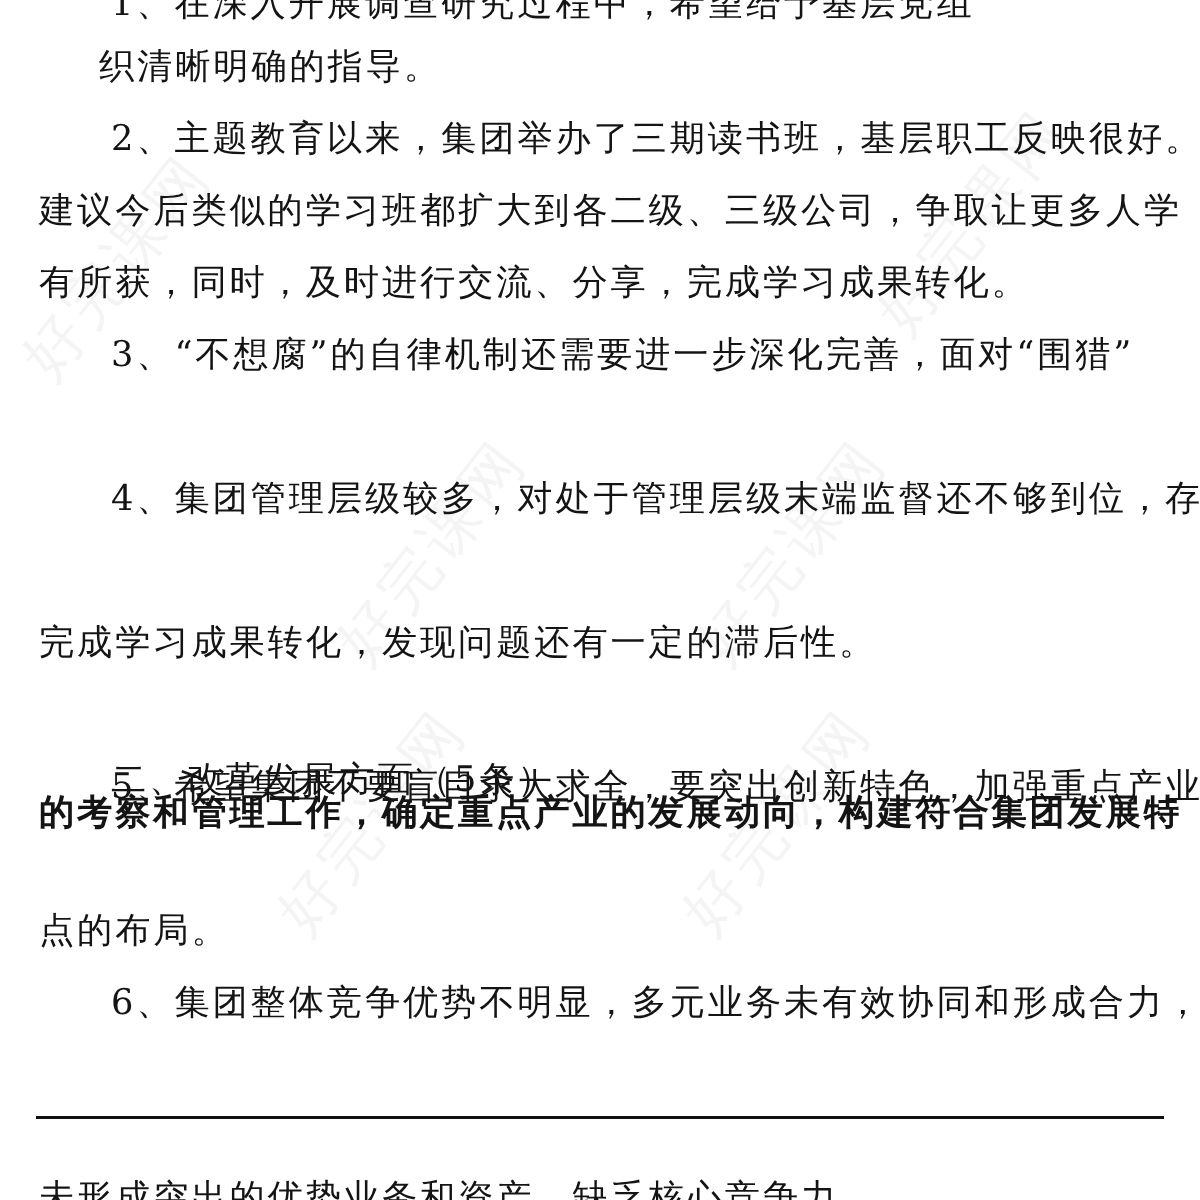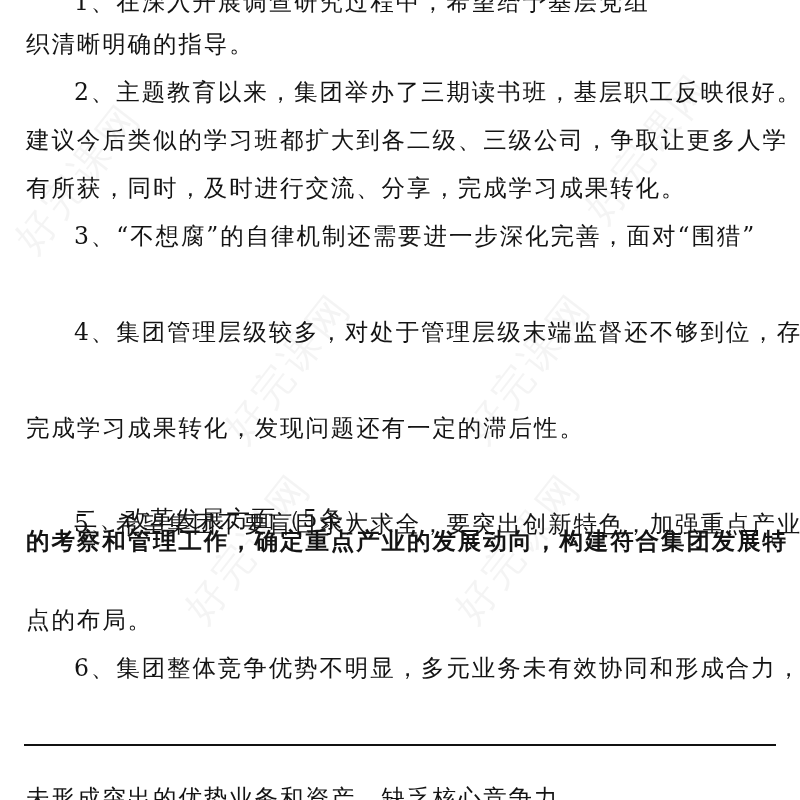--- a/index.html
+++ b/index.html
@@ -61,21 +61,21 @@
 <div class="page">
 
   <div class="watermark" style="left:-10px; top:150px;">好完课网</div>
   <div class="watermark" style="left:200px; top:340px;">好完课网</div>
   <div class="watermark" style="left:440px; top:340px;">好完课网</div>
   <div class="watermark" style="left:560px; top:120px;">好完课网</div>
   <div class="watermark" style="left:160px; top:520px;">好完课网</div>
   <div class="watermark" style="left:430px; top:520px;">好完课网</div>
 
   <div class="line indent" style="top:-13px;">1、在深入开展调查研究过程中，希望给予基层党组</div>
-  <div class="line" style="top:29px;">织清晰明确的指导。</div>
+  <div class="line" style="top:29px;margin-left:40px;">织清晰明确的指导。</div>
   <div class="line indent" style="top:77px;">2、主题教育以来，集团举办了三期读书班，基层职工反映很好。</div>
   <div class="line" style="top:125px;text-align:right;">建议今后类似的学习班都扩大到各二级、三级公司，争取让更多人学</div>
   <div class="line" style="top:173px;">有所获，同时，及时进行交流、分享，完成学习成果转化。</div>
   <div class="line indent" style="top:221px;">3、“不想腐”的自律机制还需要进一步深化完善，面对“围猎”</div>
   <div class="line indent" style="top:317px;">4、集团管理层级较多，对处于管理层级末端监督还不够到位，存</div>
   <div class="line" style="top:413px;">完成学习成果转化，发现问题还有一定的滞后性。</div>
   <div class="line indent" style="top:484px;margin-top:20px;">二、改革发展方面（5条）</div>
   <div class="line indent" style="top:509px;">5、希望集团不要盲目求大求全，要突出创新特色，加强重点产业</div>
   <div class="line" style="top:526px;font-weight:bold;">的考察和管理工作，确定重点产业的发展动向，构建符合集团发展特</div>
   <div class="line" style="top:605px;">点的布局。</div>

